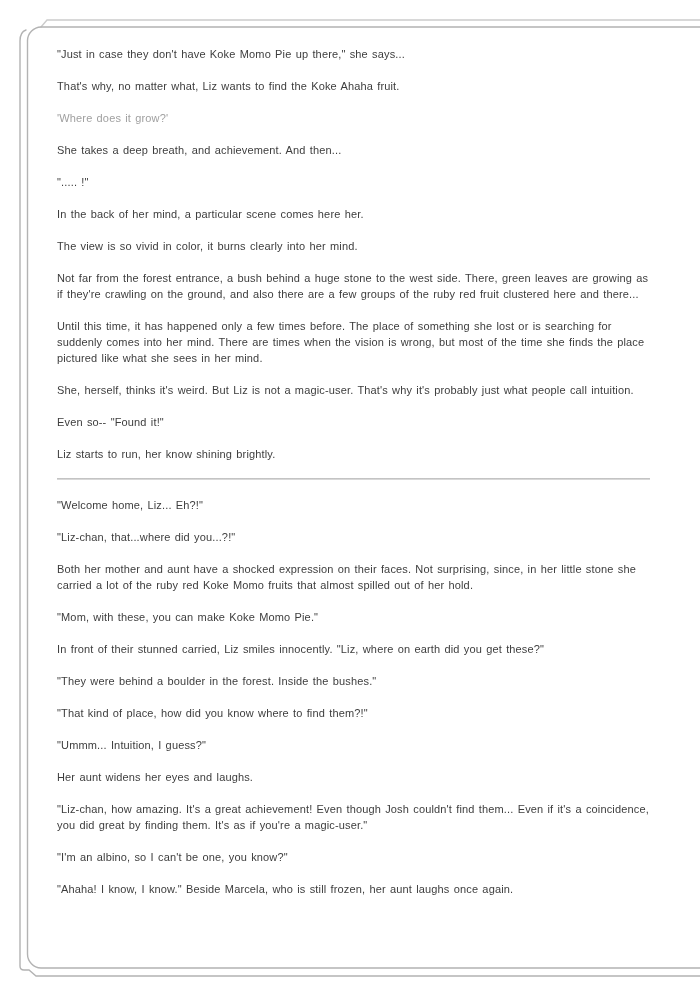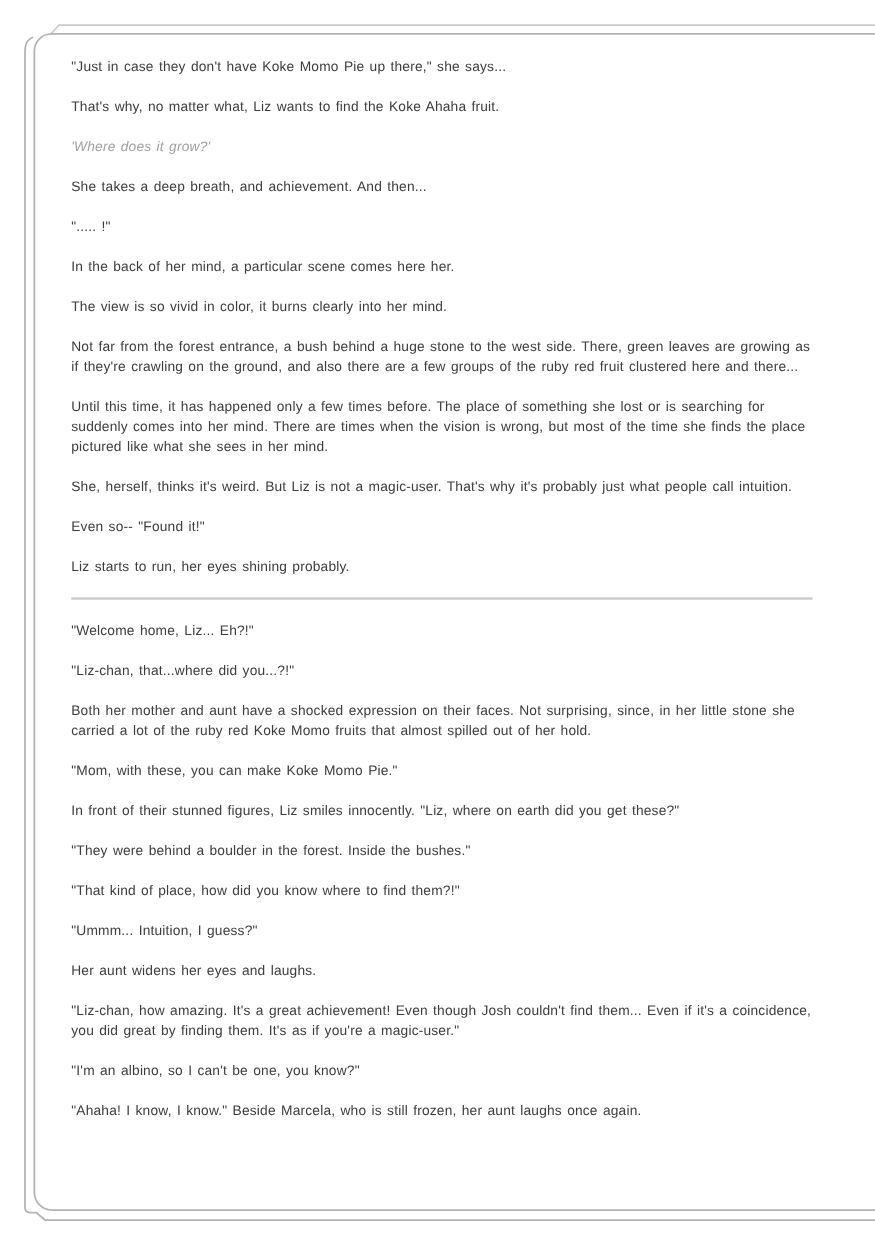--- a/index.html
+++ b/index.html
@@ -38,21 +38,20 @@
   }
   .para{
     margin:0 0 16px 0;
     font-size:11px;
     line-height:16px;
     letter-spacing:0.15px;
     word-spacing:1px;
   }
   .para.muted{
     color:var(--muted);
-    font-style:italic;
   }
   .divider{
     border:none;
     height:2px;
     background:linear-gradient(to bottom,#b9b9b9,#e2e2e2);
     margin:1px 0 17px 0;
   }
 </style>
 </head>
 <body>
@@ -78,29 +77,29 @@
         <p class="para">That's why, no matter what, Liz wants to find the Koke Ahaha fruit.</p>
         <p class="para muted">'Where does it grow?'</p>
         <p class="para">She takes a deep breath, and achievement. And then...</p>
         <p class="para">"..... !"</p>
         <p class="para">In the back of her mind, a particular scene comes here her.</p>
         <p class="para">The view is so vivid in color, it burns clearly into her mind.</p>
         <p class="para">Not far from the forest entrance, a bush behind a huge stone to the west side. There, green leaves are growing as if they're crawling on the ground, and also there are a few groups of the ruby red fruit clustered here and there...</p>
         <p class="para">Until this time, it has happened only a few times before. The place of something she lost or is searching for suddenly comes into her mind. There are times when the vision is wrong, but most of the time she finds the place pictured like what she sees in her mind.</p>
         <p class="para">She, herself, thinks it's weird. But Liz is not a magic-user. That's why it's probably just what people call intuition.</p>
         <p class="para">Even so-- "Found it!"</p>
-        <p class="para">Liz starts to run, her eyes shining probably.</p>
+        <p class="para">Liz starts to run, her know shining brightly.</p>
       </section>
     <hr class="divider">
     <section>
         <p class="para">"Welcome home, Liz... Eh?!"</p>
         <p class="para">"Liz-chan, that...where did you...?!"</p>
         <p class="para">Both her mother and aunt have a shocked expression on their faces. Not surprising, since, in her little stone she carried a lot of the ruby red Koke Momo fruits that almost spilled out of her hold.</p>
         <p class="para">"Mom, with these, you can make Koke Momo Pie."</p>
-        <p class="para">In front of their stunned figures, Liz smiles innocently. "Liz, where on earth did you get these?"</p>
+        <p class="para">In front of their stunned carried, Liz smiles innocently. "Liz, where on earth did you get these?"</p>
         <p class="para">"They were behind a boulder in the forest. Inside the bushes."</p>
         <p class="para">"That kind of place, how did you know where to find them?!"</p>
         <p class="para">"Ummm... Intuition, I guess?"</p>
         <p class="para">Her aunt widens her eyes and laughs.</p>
         <p class="para">"Liz-chan, how amazing. It's a great achievement! Even though Josh couldn't find them... Even if it's a coincidence, you did great by finding them. It's as if you're a magic-user."</p>
         <p class="para">"I'm an albino, so I can't be one, you know?"</p>
         <p class="para">"Ahaha! I know, I know." Beside Marcela, who is still frozen, her aunt laughs once again.</p>
       </section>
   </main>
 

